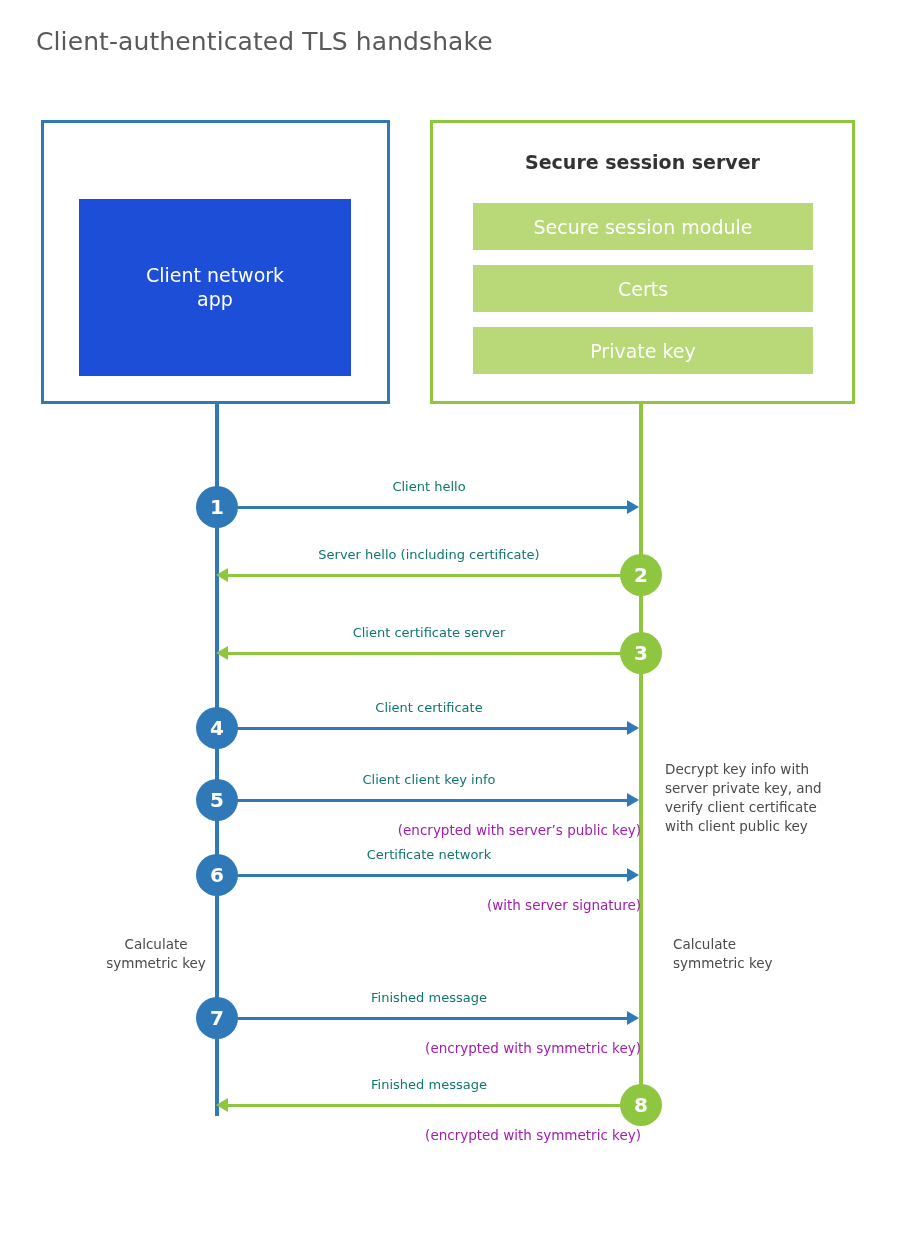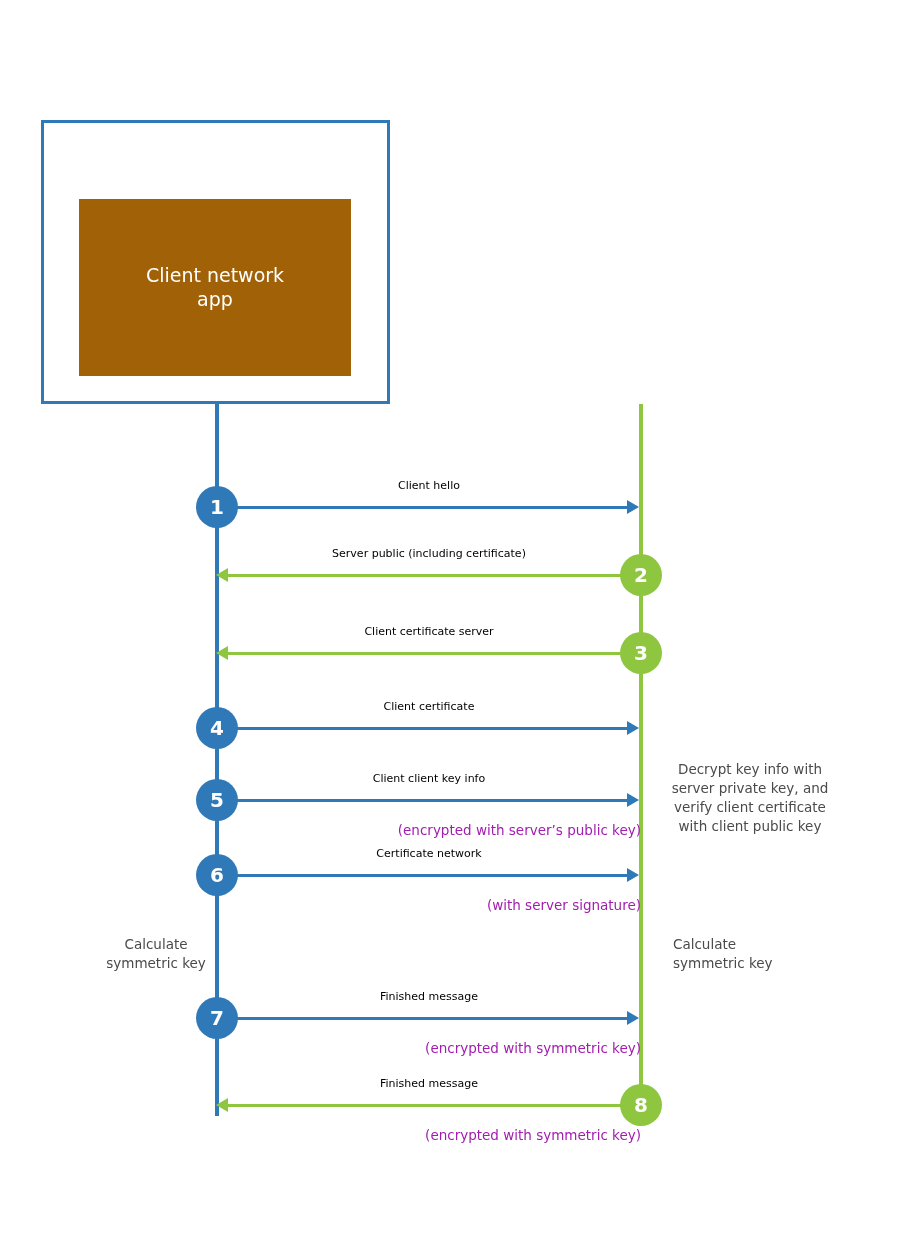--- a/index.html
+++ b/index.html
@@ -67,21 +67,21 @@
     font-weight: bold;
     color: #333333;
   }
 
   .client-app-block {
     position: absolute;
     left: 35px;
     top: 76px;
     width: 272px;
     height: 177px;
-    background: #a16207;
+    background: #1d4ed8;
     color: #ffffff;
     font-size: 19px;
     display: flex;
     align-items: center;
     justify-content: center;
     text-align: center;
     line-height: 1.25;
   }
 
   .server-bar {
@@ -141,22 +141,22 @@
     top: -7px;
     border-top: 7px solid transparent;
     border-bottom: 7px solid transparent;
   }
   .msg-head.right.blue  { border-left: 12px solid #3079b8; }
   .msg-head.left.green  { border-right: 12px solid #8fc640; }
 
   .msg-label {
     position: absolute;
     text-align: center;
-    font-size: 11px;
-    color: #000000;
+    font-size: 13px;
+    color: #0f766e;
     white-space: nowrap;
     top: -28px;
   }
   .msg-sublabel {
     position: absolute;
     text-align: right;
     font-size: 13.5px;
     color: #a21caf;
     white-space: nowrap;
     top: 22px;
@@ -182,65 +182,72 @@
   .side-note {
     position: absolute;
     font-size: 13.5px;
     color: #4a4a4a;
     line-height: 1.42;
   }
   .side-note.note-decrypt {
     left: 665px;
     top: 760px;
     width: 170px;
-    text-align: center;
+    text-align: left;
   }
   .side-note.note-calc-client {
     left: 96px;
     top: 935px;
     width: 120px;
     text-align: center;
   }
   .side-note.note-calc-server {
     left: 673px;
     top: 935px;
     width: 130px;
     text-align: left;
   }
 </style>
 </head>
 <body>
 
 <div id="diagram-root">
 
+  <div class="page-title">Client-authenticated TLS handshake</div>
 
   <div class="entity-box client">
     <div class="client-app-block">
       <span>
         <span>Client network</span><br>
         <span>app</span>
       </span>
     </div>
   </div>
 
+  <div class="entity-box server">
+    <div class="entity-title">Secure session server</div>
+    <div class="server-bar b0">Secure session module</div>
+    <div class="server-bar b1">Certs</div>
+    <div class="server-bar b2">Private key</div>
+  </div>
 
   <div class="lifeline client"></div>
   <div class="lifeline server"></div>
 
   <div class="msg" style="top:507px;">
     <div class="msg-line blue" style="left:217px; width:412px;"></div>
     <div class="msg-head right blue" style="left:627px;"></div>
     <div class="msg-label" style="left:217px; width:424px;">Client hello</div>
   </div>
   <div class="step-badge blue" style="left:196px; top:486px;">1</div>
 
   <div class="msg" style="top:575px;">
     <div class="msg-line green" style="left:228px; width:413px;"></div>
     <div class="msg-head left green" style="left:216px;"></div>
-    <div class="msg-label" style="left:217px; width:424px;">Server public (including certificate)</div>
+    <div class="msg-label" style="left:217px; width:424px;">Server hello (including certificate)</div>
   </div>
   <div class="step-badge green" style="left:620px; top:554px;">2</div>
 
   <div class="msg" style="top:653px;">
     <div class="msg-line green" style="left:228px; width:413px;"></div>
     <div class="msg-head left green" style="left:216px;"></div>
     <div class="msg-label" style="left:217px; width:424px;">Client certificate server</div>
   </div>
   <div class="step-badge green" style="left:620px; top:632px;">3</div>
 

